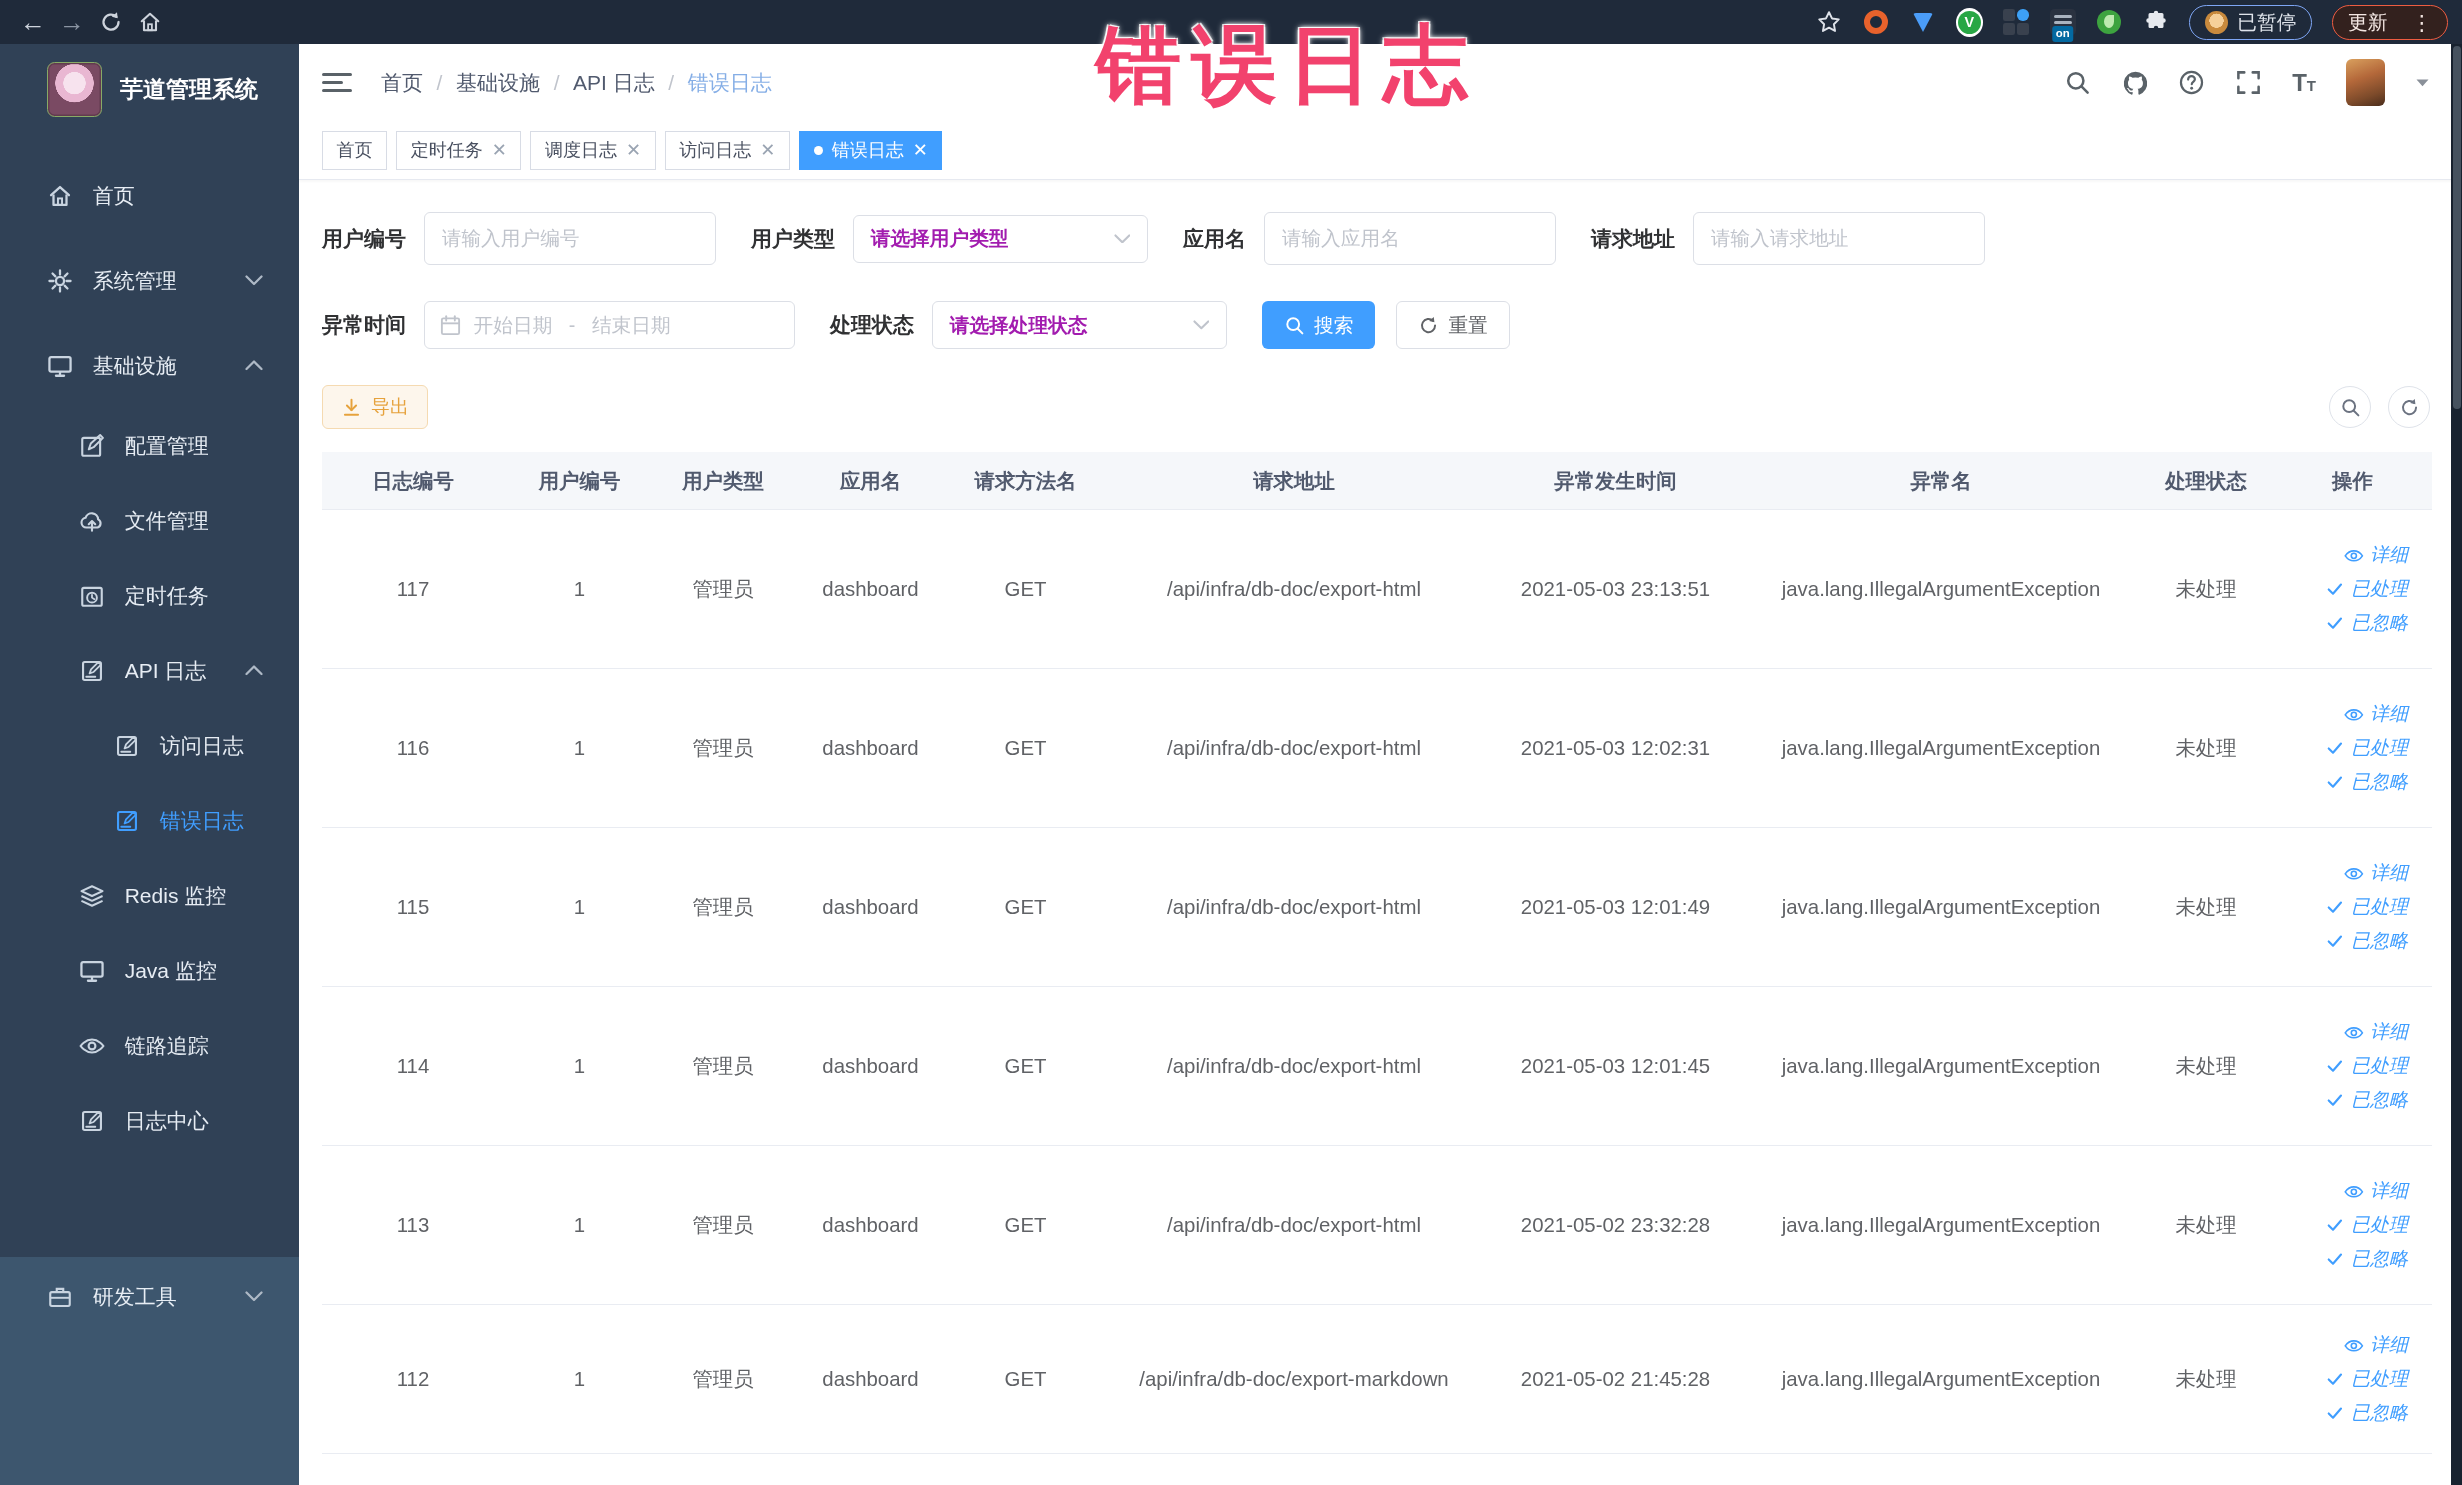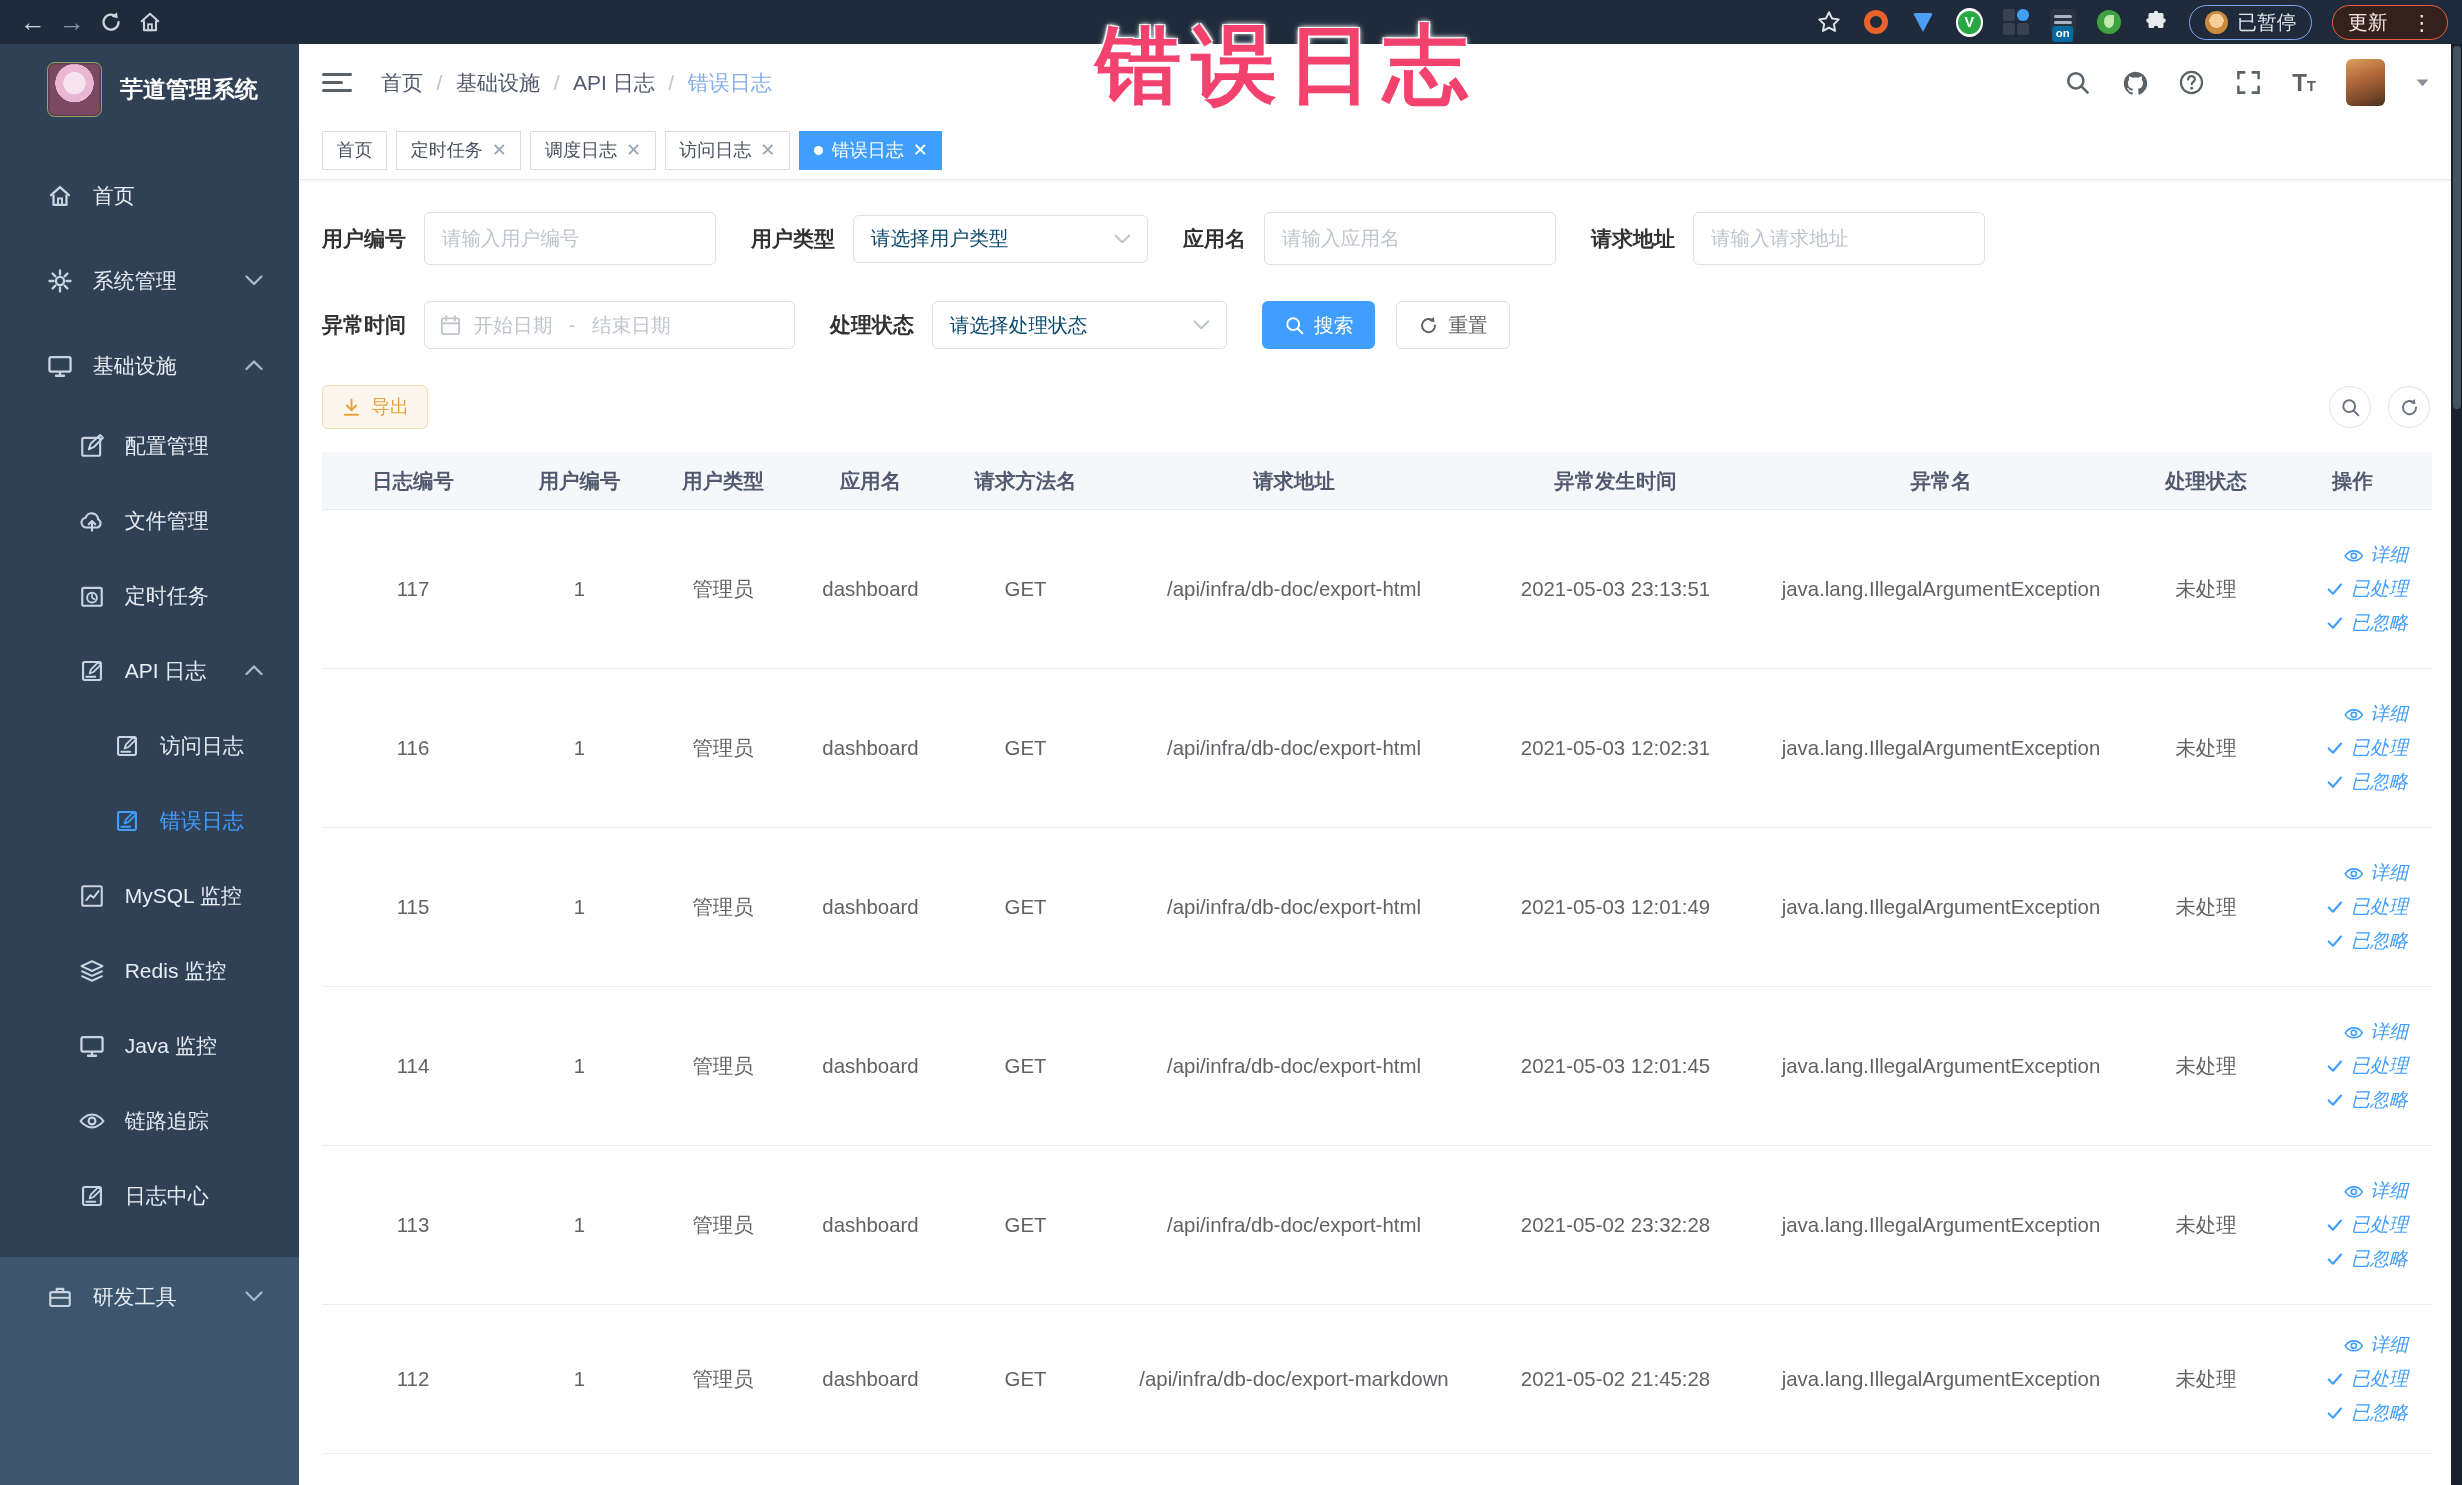--- a/index.html
+++ b/index.html
@@ -96,21 +96,21 @@
 
   .content { flex:1; padding:32px 32px 0 23px; position:relative; }
   .frm-row { display:flex; align-items:center; margin-bottom:36px; }
   .f-label { font-size:21px; font-weight:bold; color:#303133; margin-right:18px; white-space:nowrap; }
   .f-input { height:53px; border:1.5px solid #dcdfe6; border-radius:6px; padding:0 16.7px; font-size:19.7px; color:#606266;
              font-family:inherit; outline:none; background:#fff; }
   .f-input::placeholder { color:#c0c4cc; }
   .w-std { width:292px; }
   .f-select { width:295px; height:48px; border:1.5px solid #dcdfe6; border-radius:6px; padding:0 16.7px; display:flex;
               align-items:center; background:#fff; cursor:pointer; }
-  .f-select .ph { font-size:19.7px; color:#0c4a6e; }
+  .f-select .ph { font-size:19.7px; color:#a21caf;font-weight:bold; }
   .f-select .sel-chev { margin-left:auto; color:#c0c4cc; }
   .gap-field { margin-left:35px; }
   .daterange { width:371px; height:48px; border:1.5px solid #dcdfe6; border-radius:6px; display:flex; align-items:center;
                padding:0 13.6px; gap:12px; background:#fff; cursor:pointer;text-align:right; }
   .daterange .cal { color:#c0c4cc; flex:0 0 23px; }
   .daterange .ph { font-size:19.7px; color:#c0c4cc; }
   .daterange .rsep { color:#c0c4cc; font-size:19.7px; margin:0 4.5px; }
   .btn { display:inline-flex; align-items:center; gap:9px; height:48px; padding:0 21px; border-radius:6px;
          font-size:19.7px; cursor:pointer; border:1.5px solid transparent; white-space:nowrap; }
   .btn-primary { background:#409eff; color:#fff; margin-left:35px; }
@@ -416,28 +416,20 @@
         <span class="mi-icon">
             <svg width="26" height="26" viewBox="0 0 34 34">
               <use href="#ic-log"></use>
             </svg>
           </span>
         <span class="mi-label">错误日志</span>
       </div>
       <div class="mi lvl2">
         <span class="mi-icon">
             <svg width="26" height="26" viewBox="0 0 34 34">
-              <use href="#ic-chart"></use>
-            </svg>
-          </span>
-        <span class="mi-label">MySQL 监控</span>
-      </div>
-      <div class="mi lvl2">
-        <span class="mi-icon">
-            <svg width="26" height="26" viewBox="0 0 34 34">
               <use href="#ic-layers"></use>
             </svg>
           </span>
         <span class="mi-label">Redis 监控</span>
       </div>
       <div class="mi lvl2">
         <span class="mi-icon">
             <svg width="26" height="26" viewBox="0 0 34 34">
               <use href="#ic-monitor"></use>
             </svg>

